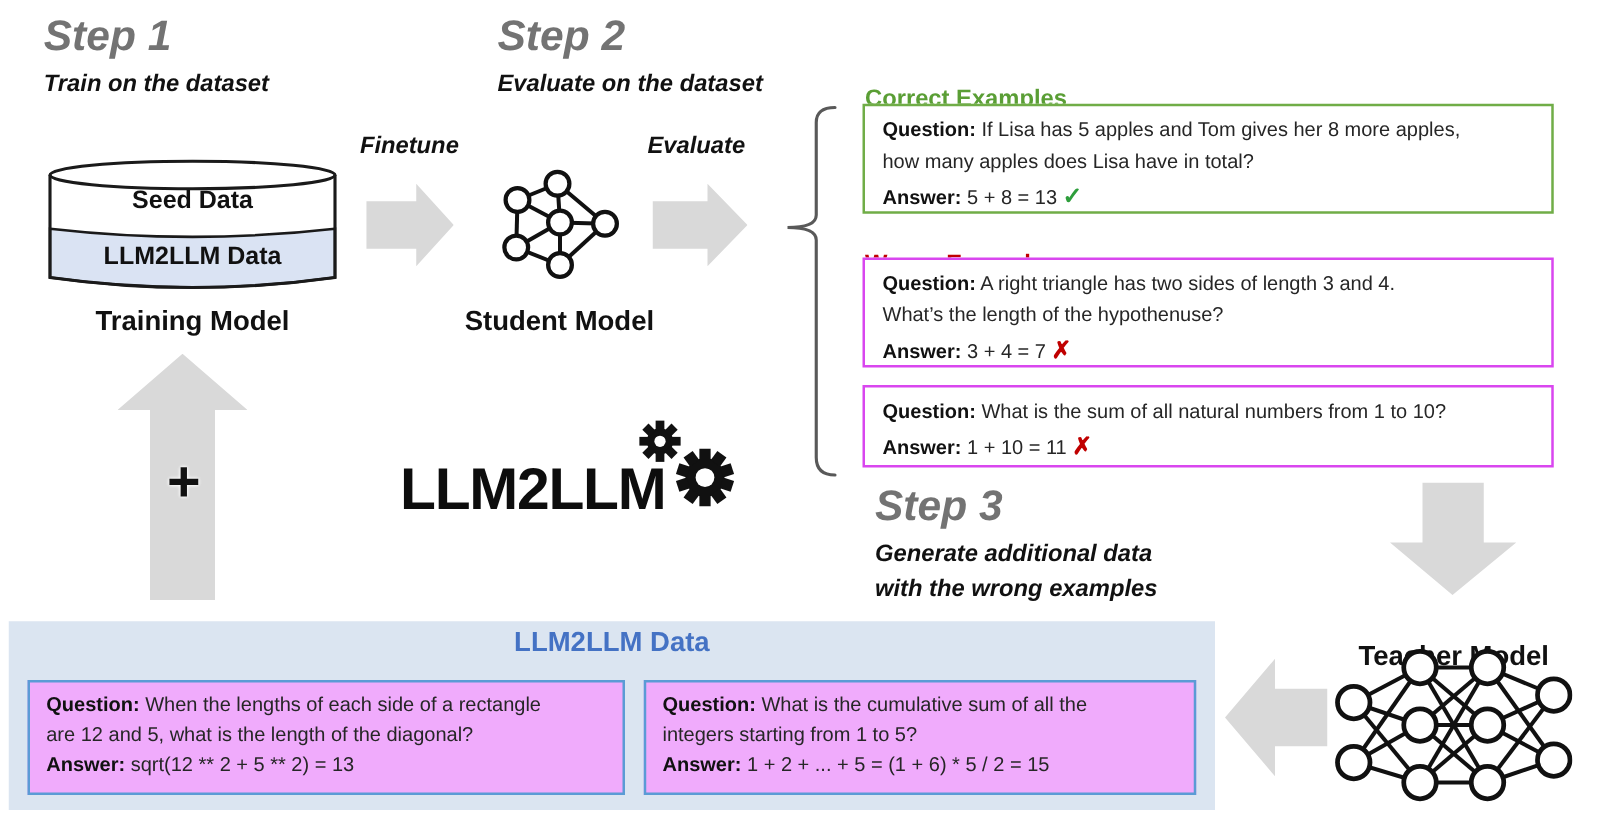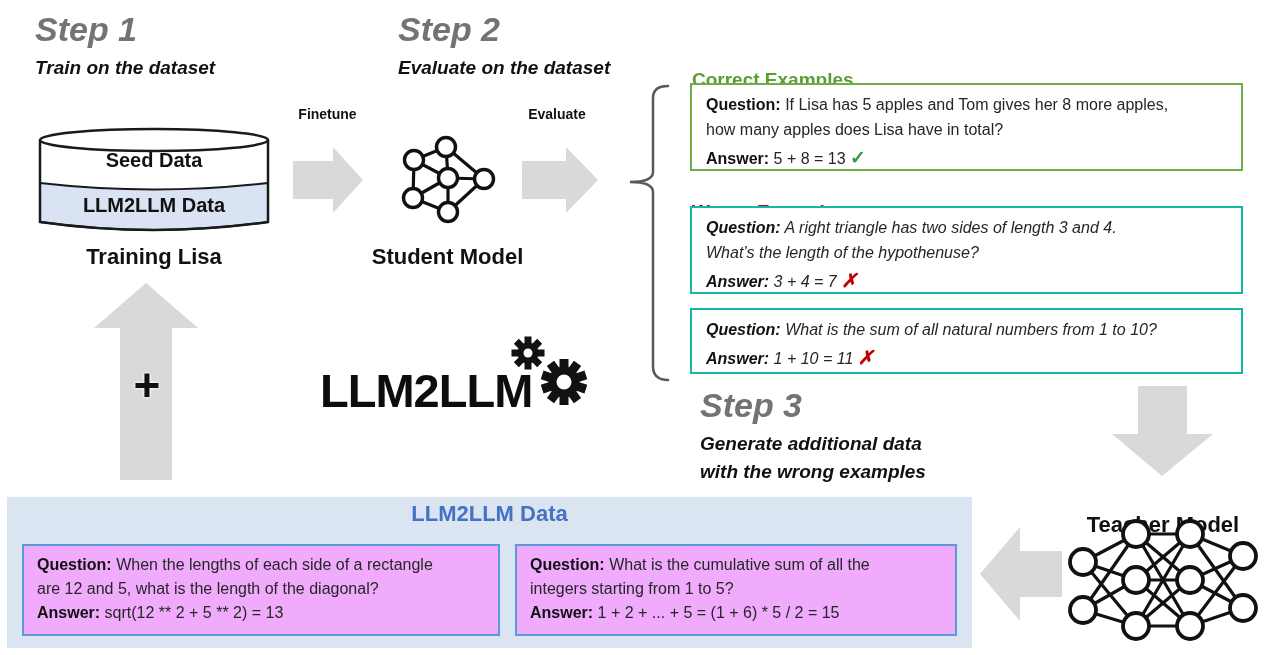--- a/index.html
+++ b/index.html
@@ -4,28 +4,28 @@
 <style>
   html,body{margin:0;padding:0;background:#fff;}
   #canvas{
     position:relative;width:1280px;height:655px;background:#ffffff;overflow:hidden;
     font-family:"Liberation Sans",sans-serif;color:#1a1a1a;
   }
   .abs{position:absolute;}
   .step-title{font-size:34px;font-weight:bold;font-style:italic;color:#737373;}
   .step-sub{font-size:19px;font-weight:bold;font-style:italic;color:#111;}
   .node-label{font-size:22px;font-weight:bold;color:#111;text-align:center;}
-  .arrow-label{font-size:14px;font-weight:bold;color:#111;text-align:center;}
+  .arrow-label{font-size:19px;font-weight:bold;font-style:italic;color:#111;text-align:center;}
   .cyl-label{font-size:20px;font-weight:bold;color:#111;text-align:center;}
   .ex-heading{font-size:19px;font-weight:bold;margin-top:24px;}
   .ex-heading.green{color:#5a9e35;}
   .ex-heading.red{color:#c00000;}
   .ex-box{box-sizing:border-box;background:#fff;padding:8px 14px;font-size:16px;line-height:1.55;color:#262626;}
   .ex-box.green{border:2px solid #70ad47;}
-  .ex-box.red{border:2px solid #14b8a6;font-style:italic;}
+  .ex-box.red{border:2px solid #d946ef;}
   .ex-box b{color:#111;}
   .mark{font-weight:bold;font-size:19px;}
   .mark.green{color:#2e9e3c;}
   .mark.red{color:#c00000;}
   .logo-text{font-size:47px;font-weight:bold;color:#0d0d0d;letter-spacing:-1px;}
   .panel{background:#dbe5f1;}
   .panel-title{font-size:22px;font-weight:bold;color:#4472c4;text-align:center;}
   .panel-box{box-sizing:border-box;background:#f0abfc;border:2px solid #5b9bd5;padding:7px 13px;
              font-size:16px;line-height:1.5;color:#262626;}
   .panel-box b{color:#111;}
@@ -41,21 +41,21 @@
   <div class="abs step-sub" style="left:35px;top:57px;">Train on the dataset</div>
 
   <svg class="abs" style="left:36px;top:126px;" width="236" height="112" viewBox="0 0 236 112">
     <path d="M4,14 L4,96 Q118,112 232,96 L232,14 Q118,25 4,14 Z" fill="#ffffff" stroke="none"></path>
     <path d="M4,57 Q118,70 232,57 L232,96 Q118,112 4,96 Z" fill="#dae3f3" stroke="#1a1a1a" stroke-width="2"></path>
     <ellipse cx="118" cy="14" rx="114" ry="11" fill="#ffffff" stroke="#1a1a1a" stroke-width="2.5"></ellipse>
     <path d="M4,14 L4,96 Q118,112 232,96 L232,14" fill="none" stroke="#1a1a1a" stroke-width="2.5"></path>
   </svg>
   <div class="abs cyl-label" style="left:38px;top:149px;width:232px;">Seed Data</div>
   <div class="abs cyl-label" style="left:38px;top:194px;width:232px;">LLM2LLM Data</div>
-  <div class="abs node-label" style="left:38px;top:244px;width:232px;">Training Lisa</div>
+  <div class="abs node-label" style="left:38px;top:244px;width:232px;">Training Model</div>
 
   <div class="abs arrow-label" style="left:280px;top:106px;width:95px;">Finetune</div>
   <svg class="abs" style="left:293px;top:147px;" width="70" height="66" viewBox="0 0 70 66">
     <polygon points="0,14 40,14 40,0 70,33 40,66 40,52 0,52" fill="#d9d9d9"></polygon>
   </svg>
 
   <div class="abs step-title" style="left:398px;top:10px;">Step 2</div>
   <div class="abs step-sub" style="left:398px;top:57px;">Evaluate on the dataset</div>
 
   <svg class="abs" style="left:398px;top:133px;" width="100" height="92" viewBox="0 0 100 92">

